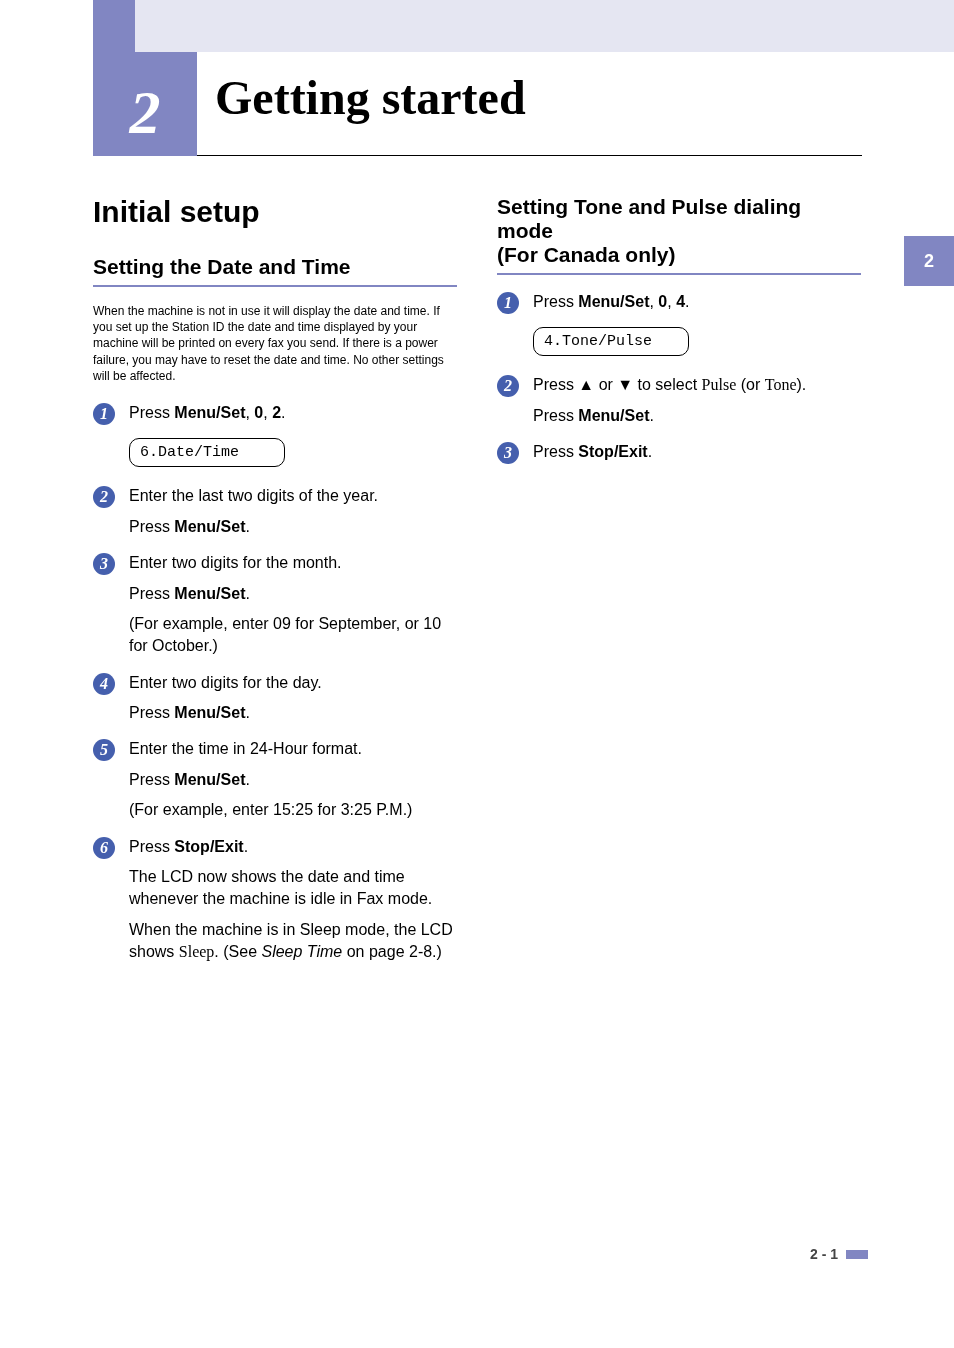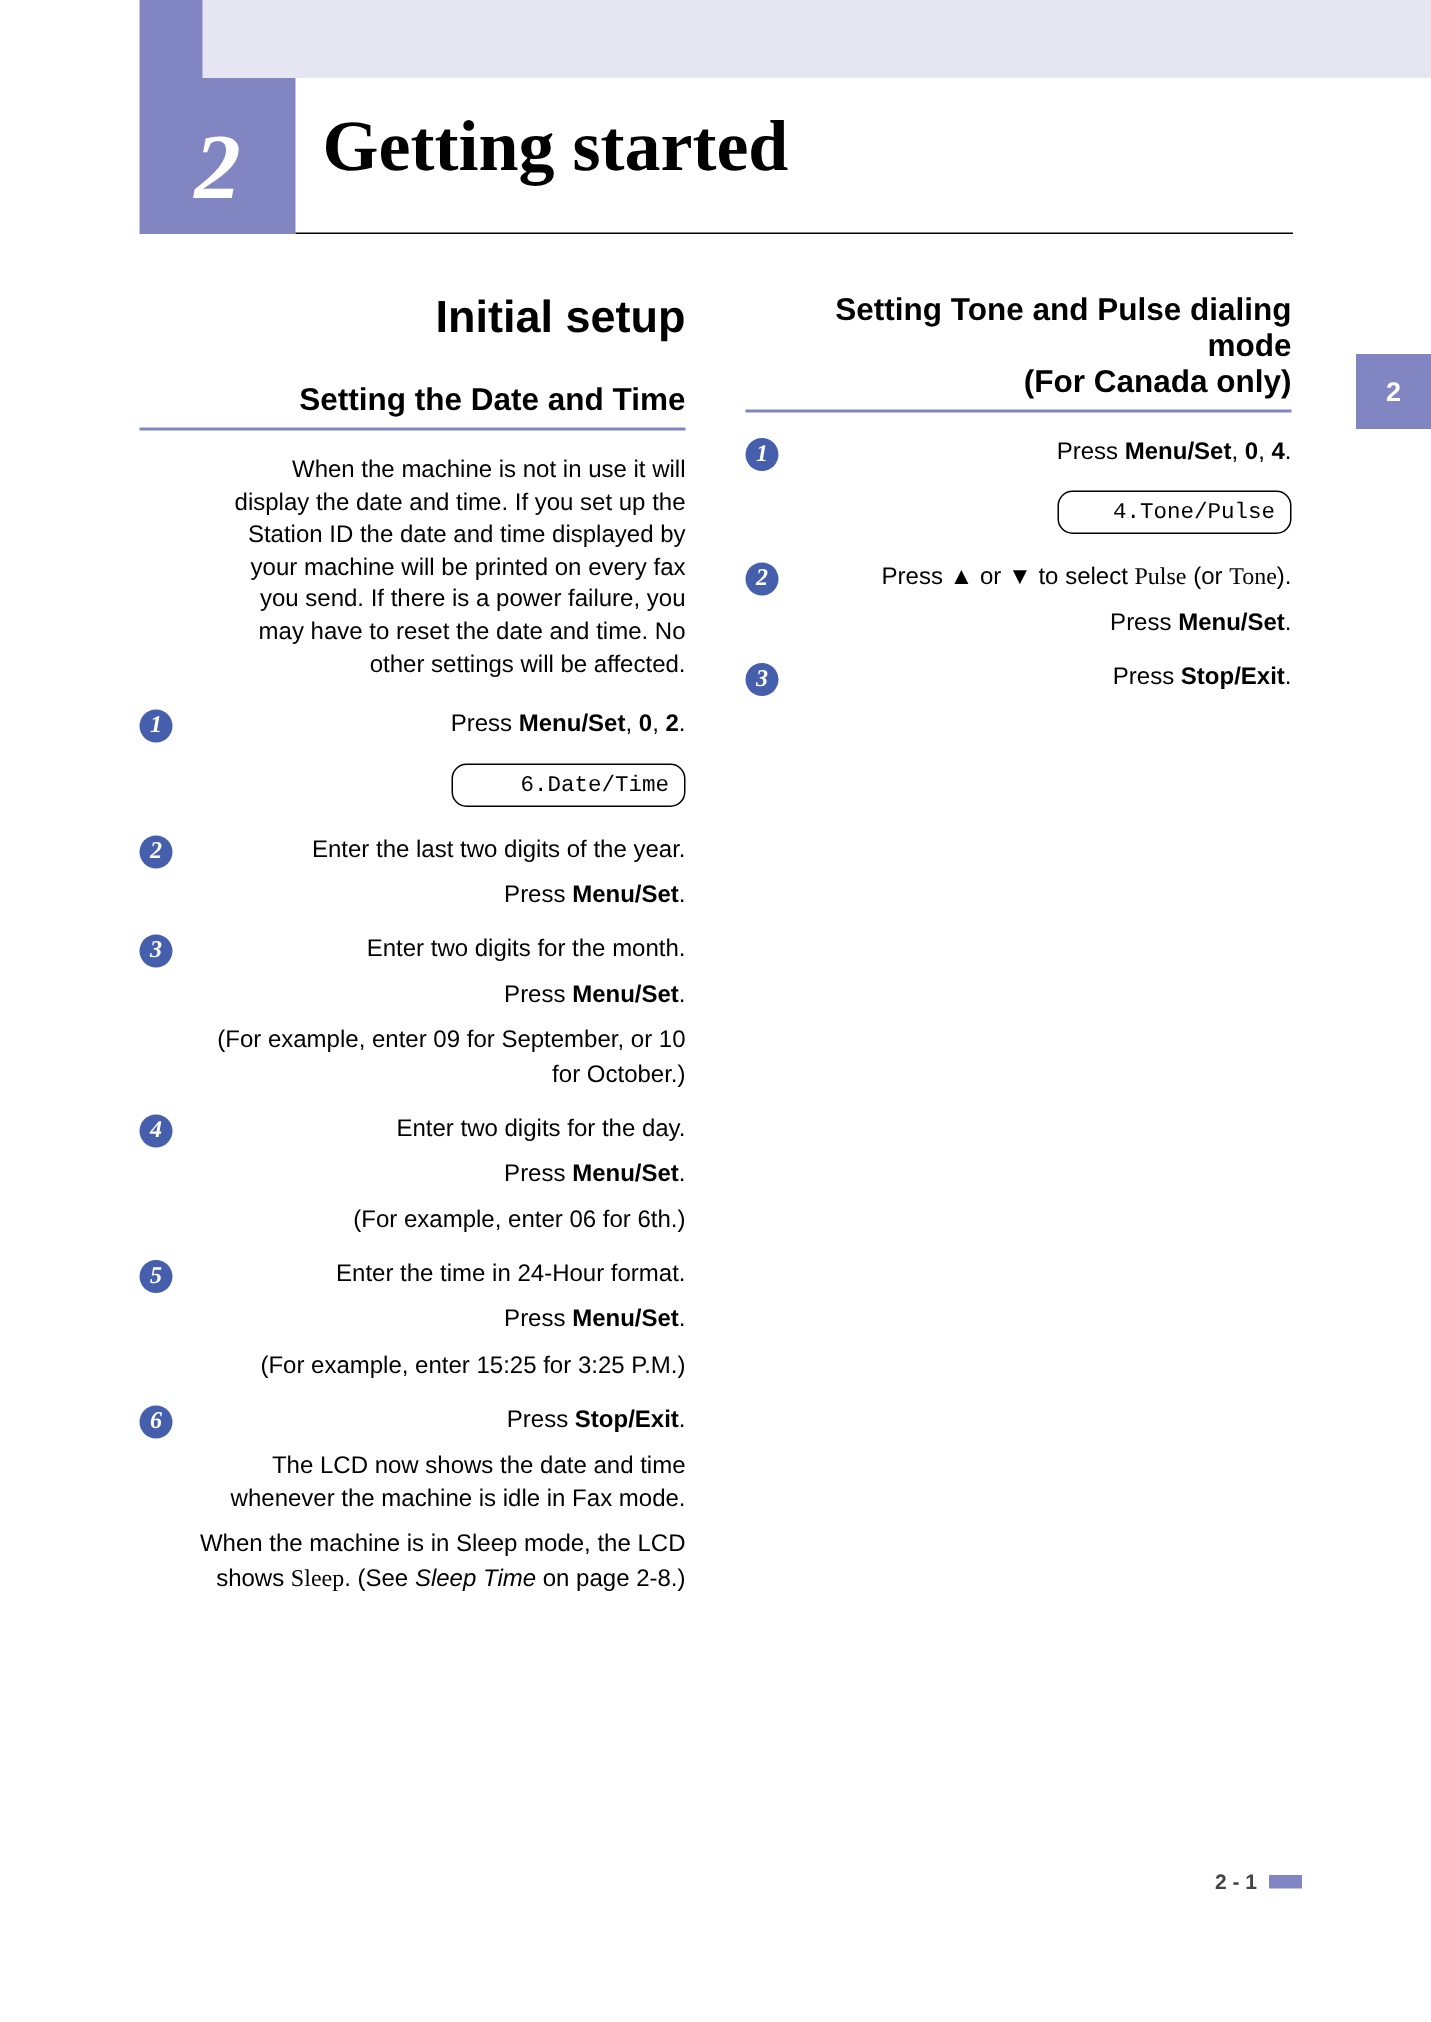--- a/index.html
+++ b/index.html
@@ -77,39 +77,37 @@
     position: absolute;
     top: 195px;
     left: 93px;
     right: 93px;
     display: flex;
     gap: 40px;
   }
   .col {
     flex: 1;
     min-width: 0;
-    text-align: right;
   }
   h1.section {
     font-size: 30px;
     font-weight: bold;
     margin-bottom: 26px;
   }
   h2.sub {
     font-size: 21px;
     font-weight: bold;
     border-bottom: 2.5px solid #8186c2;
     padding-bottom: 6px;
     margin-bottom: 16px;
   }
   .intro {
-    font-size: 16px;
+    font-size: 12px;
     line-height: 1.35;
     margin-bottom: 18px;
-    margin-left: 48px;
   }
   .step {
     display: flex;
     align-items: flex-start;
     margin-bottom: 14px;
   }
   .step-num {
     flex: 0 0 auto;
     width: 22px;
     height: 22px;
@@ -219,21 +217,20 @@
       </div>
     </div>
 
     <div class="step">
       <div class="step-num">4</div>
       <div class="step-body">
         <p>Enter two digits for the day.</p>
         <p>
           <span>Press </span><b>Menu/Set</b><span>.</span>
         </p>
-        <p>(For example, enter 06 for 6th.)</p>
       </div>
     </div>
 
     <div class="step">
       <div class="step-num">5</div>
       <div class="step-body">
         <p>Enter the time in 24-Hour format.</p>
         <p>
           <span>Press </span><b>Menu/Set</b><span>.</span>
         </p>

